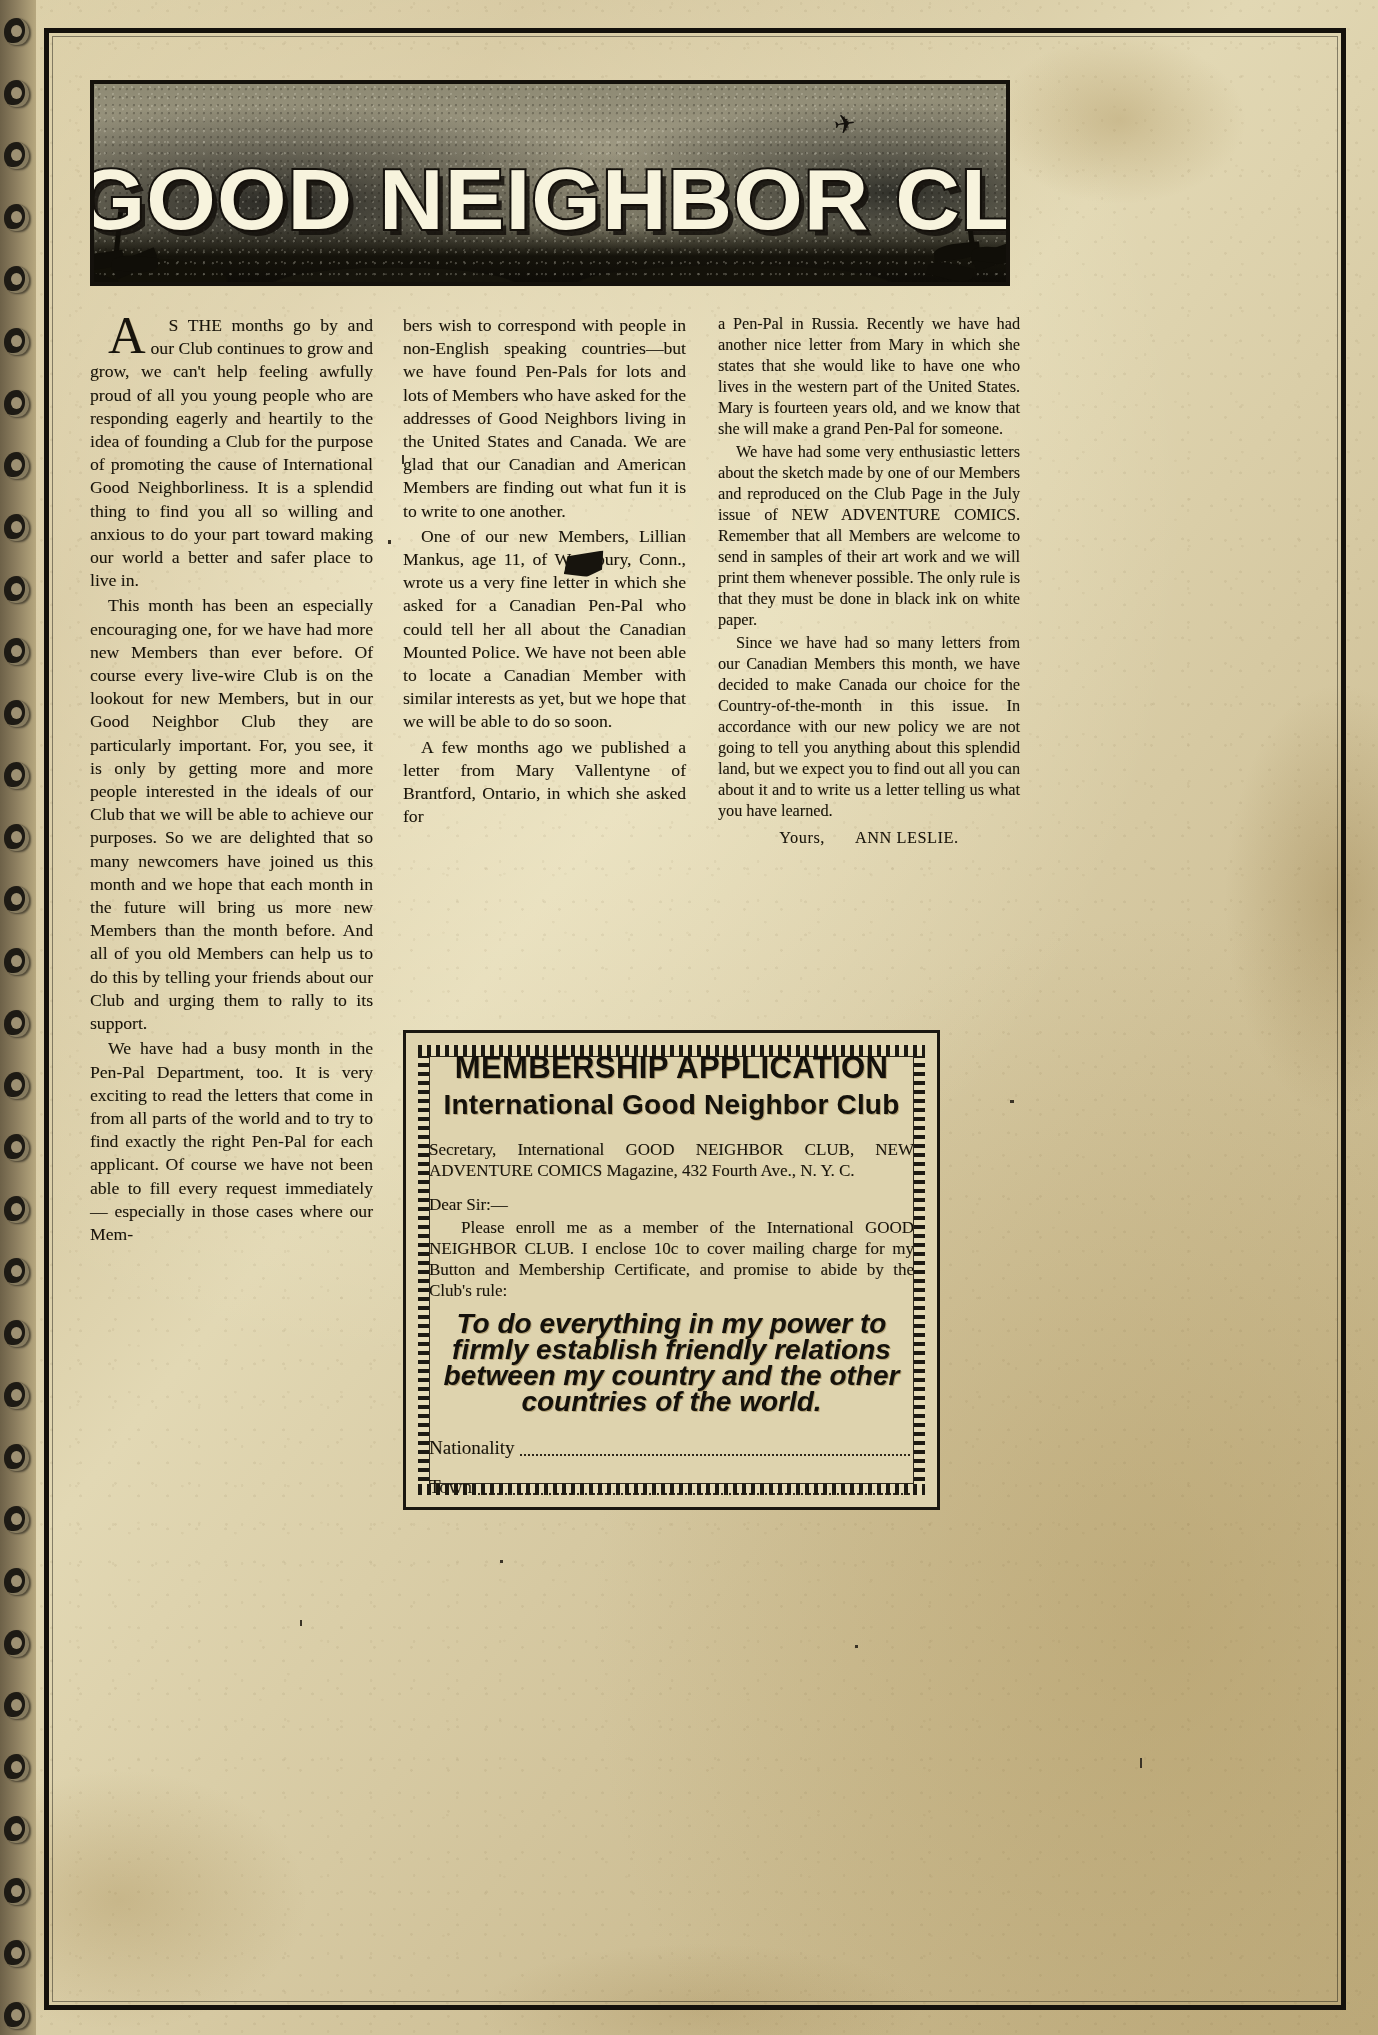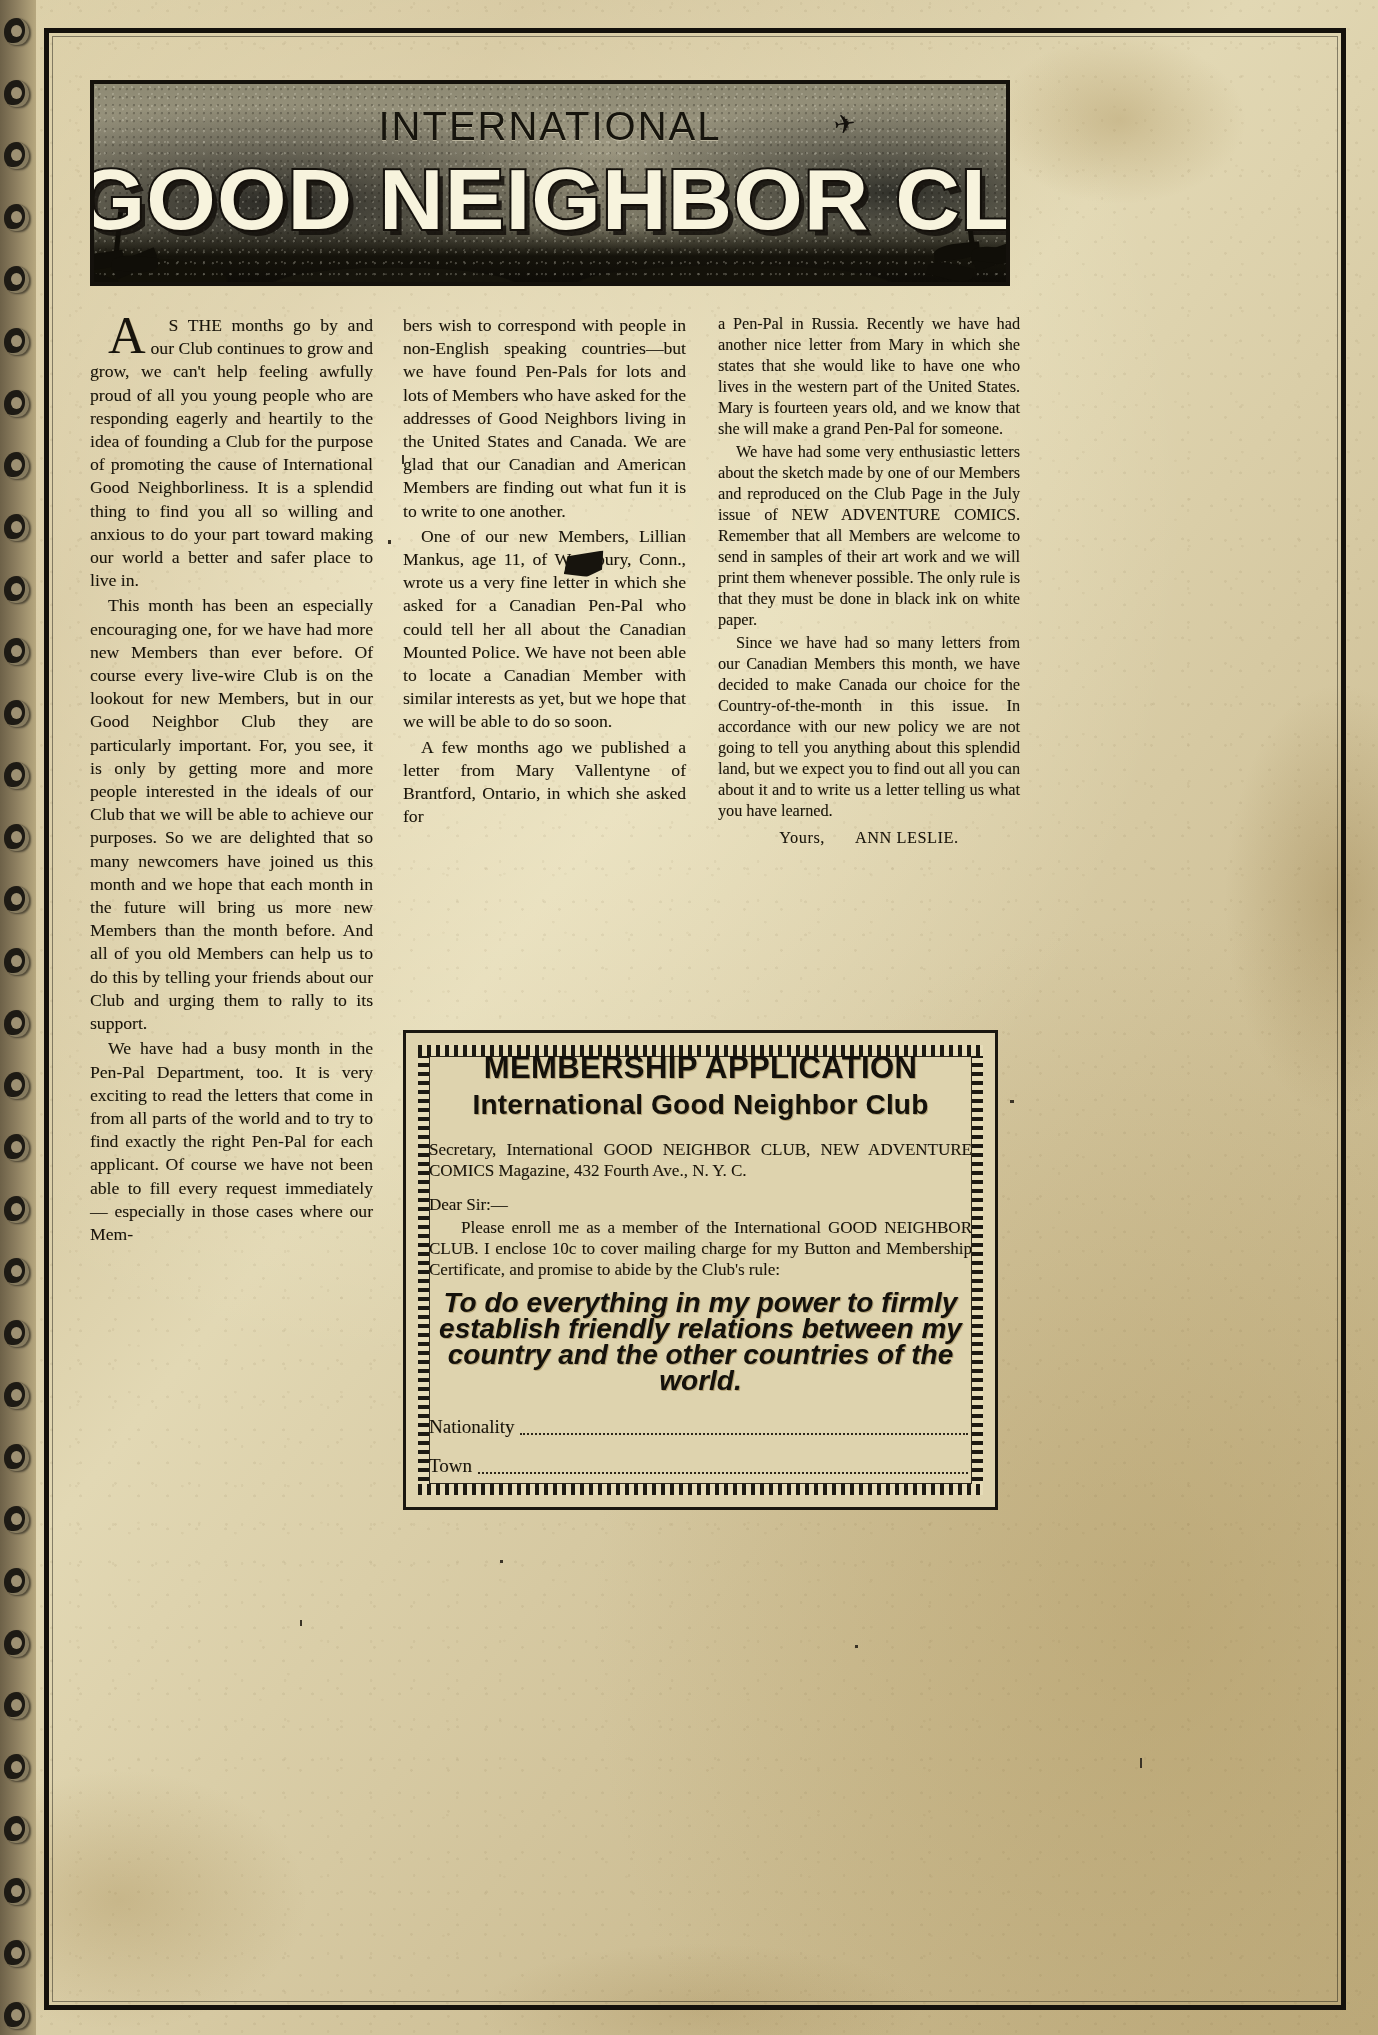--- a/index.html
+++ b/index.html
@@ -170,21 +170,21 @@
   }
   #signature {
     margin-top:6px; text-align:center; text-indent:0;
     letter-spacing:.6px;
   }
   #signature .yours { margin-right:30px; }
 
   
   #appbox {
     position:absolute; left:403px; top:1030px;
-    width:595px; height:480px;
+    width:537px; height:480px;
   }
   #appbox-outer {
     position:absolute; inset:0;
     border:3px solid #1a1710;
     background:#ded3ae;
   }
   
   #appbox-orn {
     position:absolute; inset:4px;
     border:11px solid transparent;
@@ -329,21 +329,20 @@
       <div class="palm" id="palm-right">
         <div class="trunk" style="transform:rotate(-7deg)"></div>
         <div class="frond" style="left:-44px; top:-6px; transform:rotate(14deg);"></div>
         <div class="frond" style="left:2px;  top:-8px; transform:rotate(-20deg);"></div>
         <div class="frond" style="left:-38px;top:-18px;transform:rotate(-6deg);"></div>
         <div class="frond" style="left:0px;  top:-20px;transform:rotate(8deg);"></div>
       </div>
 
       <div id="plane1" class="plane">✈</div>
 
-      <div id="mast-international">INTERNATIONAL</div>
       <div id="mast-main">GOOD NEIGHBOR CLUB</div>
     </div>
 
     <div id="columns">
 
       <div class="col" id="col1">
         <p class="dropcap-p"><span class="dropcap">A</span><span>S THE months go by and our Club continues to grow and grow, we can't help feeling awfully proud of all you young people who are responding eagerly and heartily to the idea of founding a Club for the purpose of promoting the cause of International Good Neighborliness. It is a splendid thing to find you all so willing and anxious to do your part toward making our world a better and safer place to live in.</span></p>
         <p>This month has been an especially encouraging one, for we have had more new Members than ever before. Of course every live-wire Club is on the lookout for new Members, but in our Good Neighbor Club they are particularly important. For, you see, it is only by getting more and more people interested in the ideals of our Club that we will be able to achieve our purposes. So we are delighted that so many newcomers have joined us this month and we hope that each month in the future will bring us more new Members than the month before. And all of you old Members can help us to do this by telling your friends about our Club and urging them to rally to its support.</p>
         <p>We have had a busy month in the Pen-Pal Department, too. It is very exciting to read the letters that come in from all parts of the world and to try to find exactly the right Pen-Pal for each applicant. Of course we have not been able to fill every request immediately — especially in those cases where our Mem-</p>
       </div>

